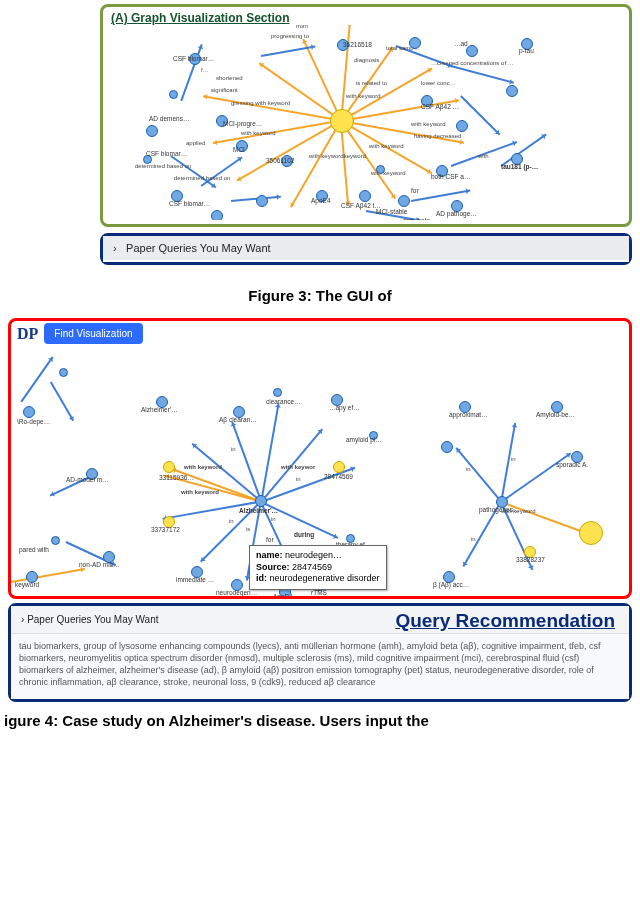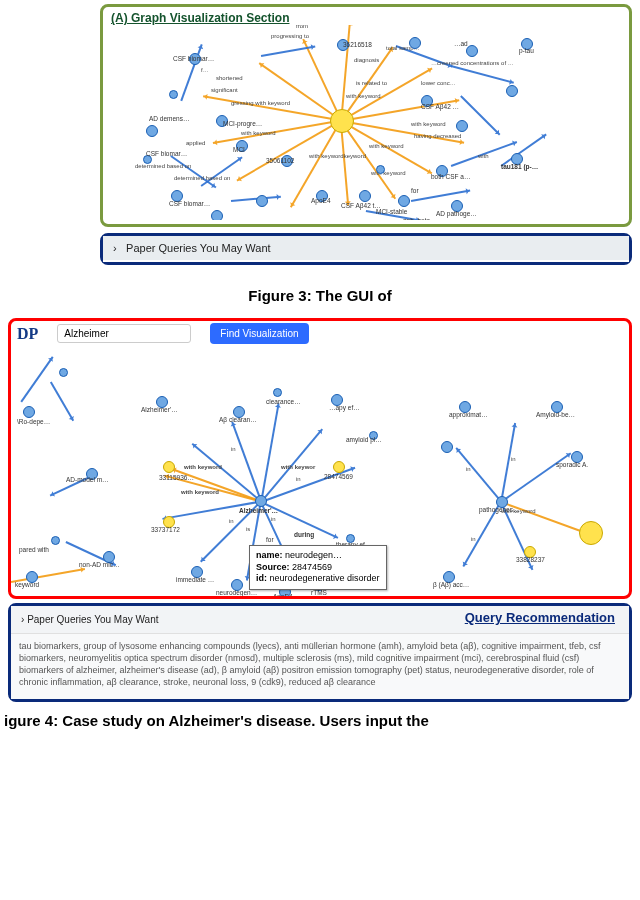--- a/index.html
+++ b/index.html
@@ -96,21 +96,21 @@
     border: 3px solid #ff0000;
     border-radius: 8px;
     margin: 0 8px 0 8px;
     padding: 0;
     position: relative;
   }
   .case-header {
     display: flex;
     align-items: center;
     padding: 2px 4px;
-    gap: 19px;
+    gap: 6px;
   }
   .logo {
     font-family: Georgia, serif;
     font-weight: bold;
     color: #143a86;
     font-size: 16px;
     padding-left: 2px;
   }
   .search-input {
     border: 1px solid #ccc;
@@ -152,21 +152,21 @@
   .panel-qr {
     border: 3px solid #0a2a7a;
     border-radius: 8px;
     margin: 4px 8px 0 8px;
     padding: 0;
     position: relative;
   }
   .qr-title {
     color: #0a2a7a;
     font-weight: bold;
-    font-size: 13px;
+    font-size: 19px;
     text-decoration: underline;
     text-align: right;
     padding: 4px 10px 0 0;
     position: absolute;
     right: 4px;
   }
   .accordion-row2 {
     background: #f2f4f6;
     border-bottom: 1px solid #e0e0e0;
     padding: 8px 10px;
@@ -301,21 +301,20 @@
     <span class="chev">›</span>
     <span>Paper Queries You May Want</span>
   </div>
 </div>
 
 <div class="figure-caption">Figure 3: The GUI of</div>
 
 <div class="panel-case">
   <div class="case-header">
     <span class="logo">DP</span>
-    <input class="search-input" value="Alzheimer" style="">
     <button class="find-btn">Find Visualization</button>
   </div>
   <div class="graph-area2">
 
     <div class="edge blue" style="left:250px;top:155px;width:90px;transform:rotate(-140deg)"></div>
     <div class="edge blue" style="left:250px;top:155px;width:85px;transform:rotate(-110deg)"></div>
     <div class="edge blue" style="left:250px;top:155px;width:100px;transform:rotate(-80deg)"></div>
     <div class="edge blue" style="left:250px;top:155px;width:95px;transform:rotate(-50deg)"></div>
     <div class="edge blue" style="left:250px;top:155px;width:100px;transform:rotate(-20deg)"></div>
     <div class="edge blue" style="left:250px;top:155px;width:85px;transform:rotate(25deg)"></div>

